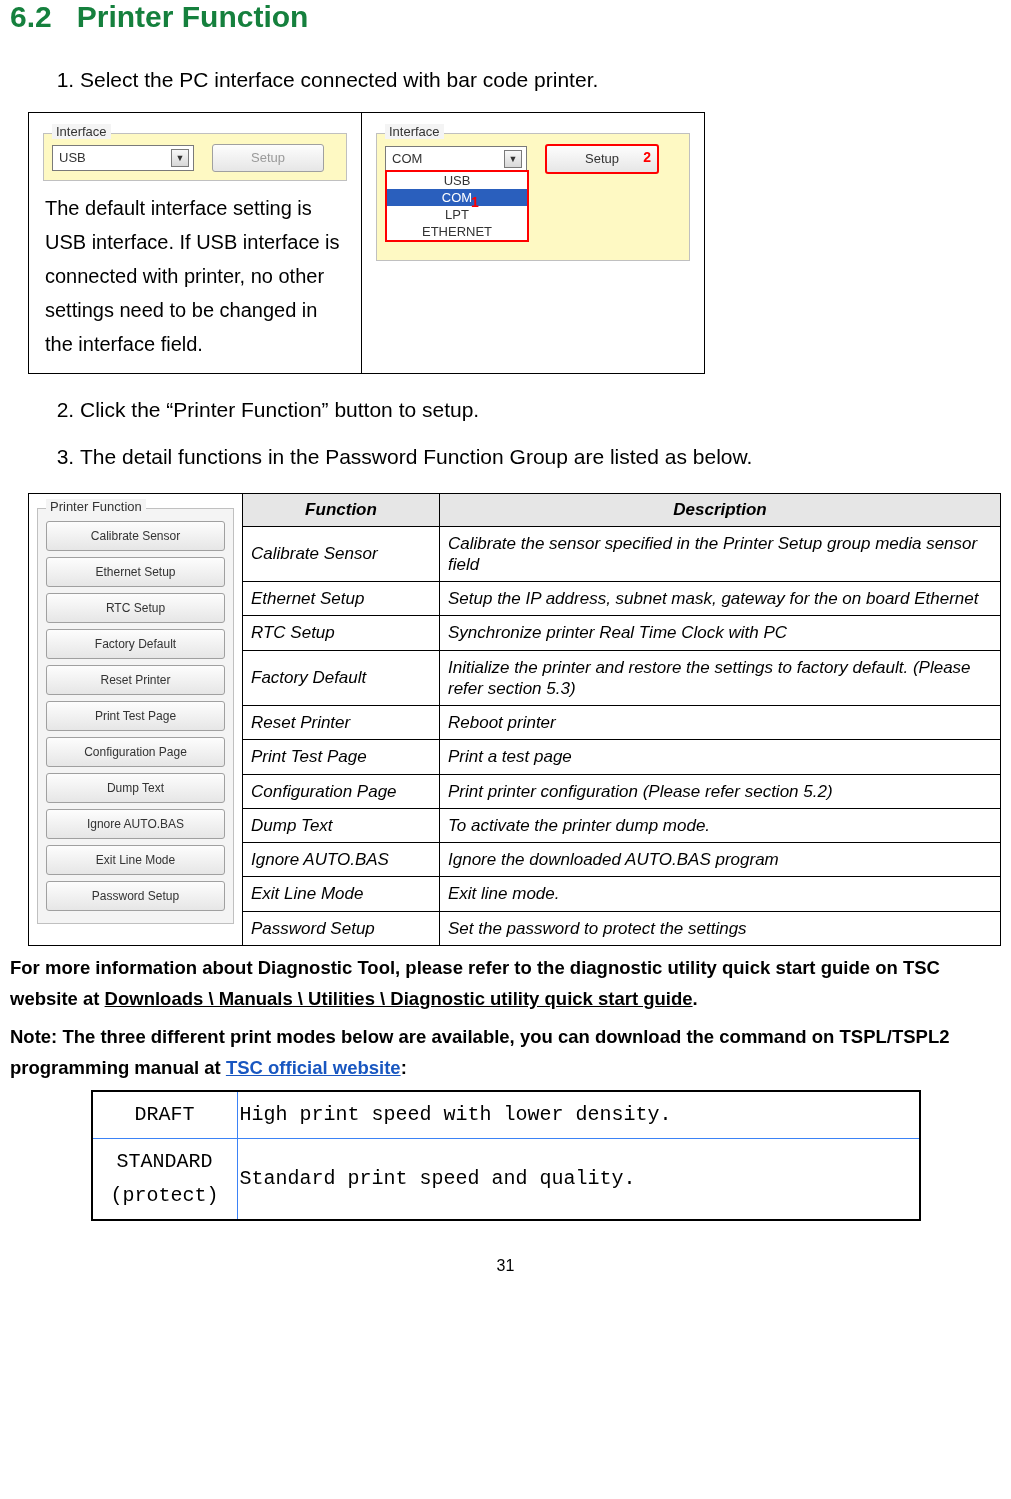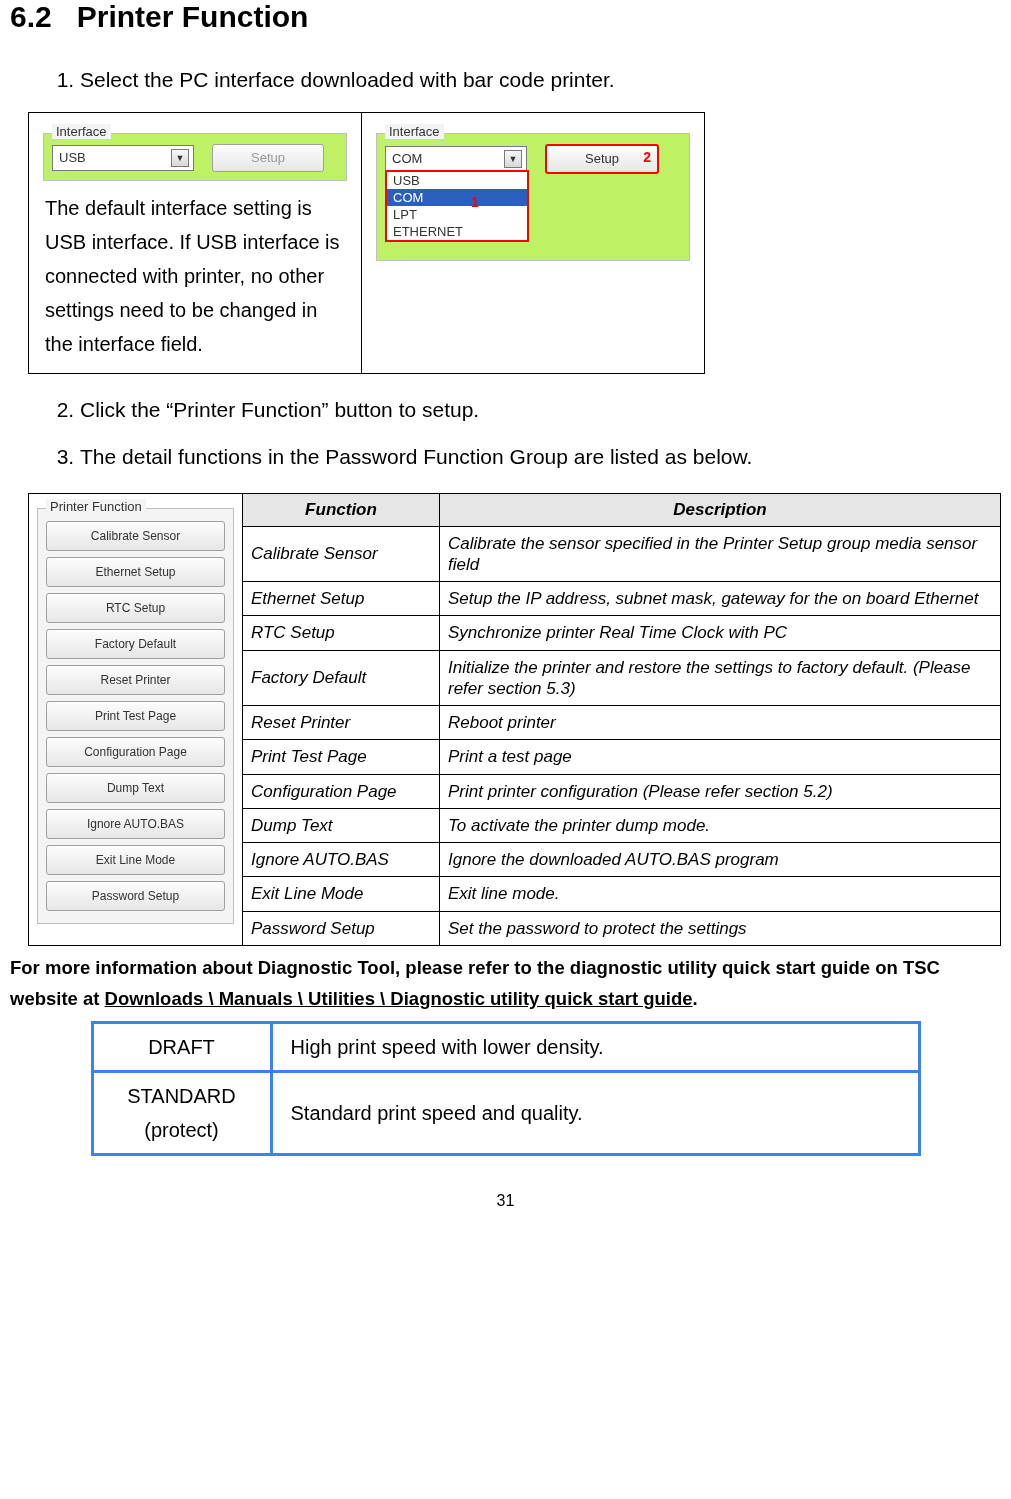--- a/index.html
+++ b/index.html
@@ -7,21 +7,21 @@
     background: #fff;
     margin: 0;
     padding: 0;
     width: 1011px;
     color: #000;
   }
   .page {
     padding: 0 10px 40px 10px;
   }
   h2.section-title {
-    color: #000000;
+    color: #15803d;
     font-size: 30px;
     font-weight: bold;
     margin: 0 0 30px 0;
   }
   ol.steps {
     font-size: 21px;
     margin: 0 0 0 70px;
     padding: 0;
     line-height: 1.5;
   }
@@ -44,21 +44,22 @@
     padding: 6px 8px 6px 10px;
   }
   .win-group {
     position: relative;
     border: 1px solid #c0c0c0;
     margin: 14px 8px 4px 8px;
     padding: 10px 8px 8px 8px;
     font-family: Tahoma, Arial, sans-serif;
     font-size: 13px;
     color: #333;
-    background: #bef264;
+    background: #fef9c3;
+    text-align: center;
   }
   .win-group .group-label {
     position: absolute;
     top: -10px;
     left: 8px;
     background: #f4f4f4;
     padding: 0 4px;
   }
   .win-row {
     display: flex;
@@ -204,42 +205,43 @@
     font-size: 20px;
   }
   table.modes th {
     background: #e6e6e6;
     border: 1px solid #000;
     padding: 4px 8px;
     font-weight: bold;
     text-align: center;
   }
   table.modes td {
-    border: 3px solid #3b82f6;
-    padding: 6px 18px;
+    border: 1px solid #3b82f6;
+    padding: 6px 2px;
     line-height: 1.7;
+    font-family: Liberation Mono, monospace;
   }
   table.modes td.mode-name { text-align: center; width: 140px; }
   .page-num {
     text-align: center;
     font-size: 16px;
     margin-top: 36px;
   }
 </style>
 </head>
 <body>
 
 <div class="page">
   <h2 class="section-title">
     <span>6.2</span>&nbsp;&nbsp;
     <span>Printer Function</span>
   </h2>
 
   <ol class="steps">
-    <li>Select the PC interface downloaded with bar code printer.</li>
+    <li>Select the PC interface connected with bar code printer.</li>
   </ol>
 
   <table class="outer-cell-table">
     <tbody>
         <tr>
       <td style="width:320px;">
         <div class="win-group">
           <span class="group-label">Interface</span>
           <div class="win-row">
             <span class="win-select">
@@ -354,20 +356,23 @@
               <td>Set the password to protect the settings</td>
             </tr>
       </tbody>
         </table>
     </div>
   </div>
 
   <p class="notes">
     <span>For more information about Diagnostic Tool, please refer to the diagnostic utility quick start guide on TSC website at </span><span class="u">Downloads \ Manuals \ Utilities \ Diagnostic utility quick start guide</span><span>.</span>
   </p>
+  <p class="notes">
+    <span>Note: The three different print modes below are available, you can download the command on TSPL/TSPL2 programming manual at </span><a class="link">TSC official website</a><span>:</span>
+  </p>
 
   <table class="modes">
     <tbody>
     <tr>
       <td class="mode-name">DRAFT</td>
       <td>High print speed with lower density.</td>
     </tr>
     <tr>
       <td class="mode-name">STANDARD (protect)</td>
       <td>Standard print speed and quality.</td>

